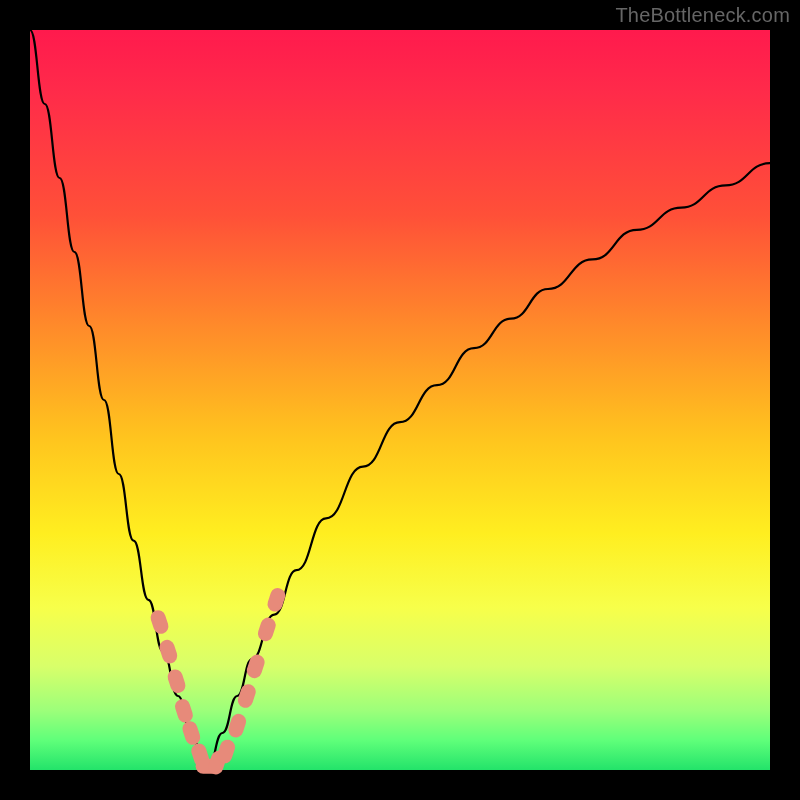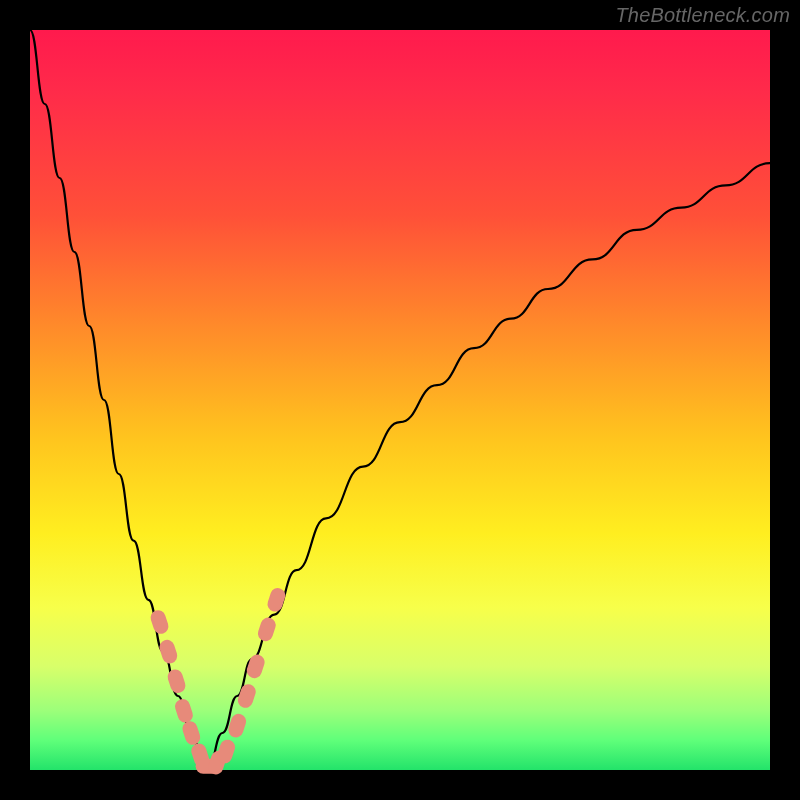--- a/index.html
+++ b/index.html
@@ -42,21 +42,20 @@
   }
   .watermark {
     position: absolute;
     top: 4px;
     right: 10px;
     color: #666;
     font-size: 20px;
     letter-spacing: 0.2px;
     font-weight: 500;
     user-select: none;
-    font-style: italic;
   }
   svg.curves {
     position: absolute;
     top: 0;
     left: 0;
     width: 740px;
     height: 740px;
     overflow: visible;
   }
   .marker {

